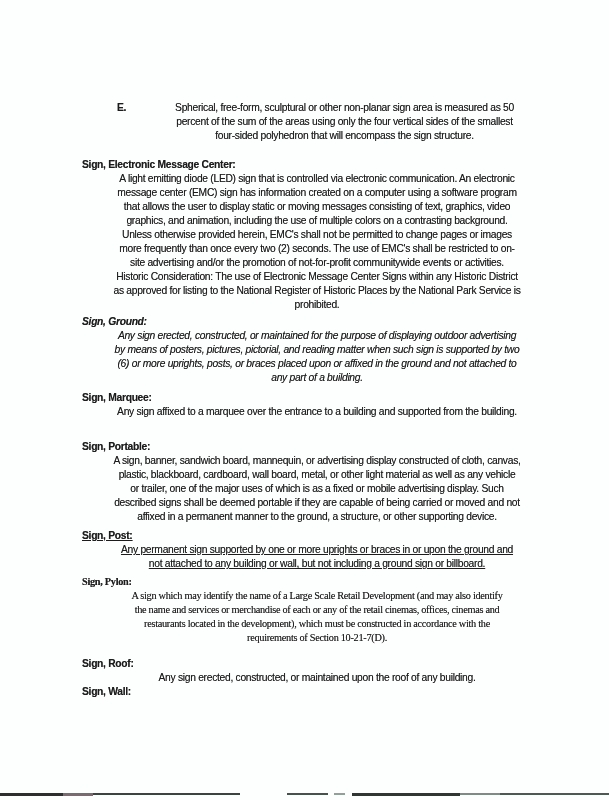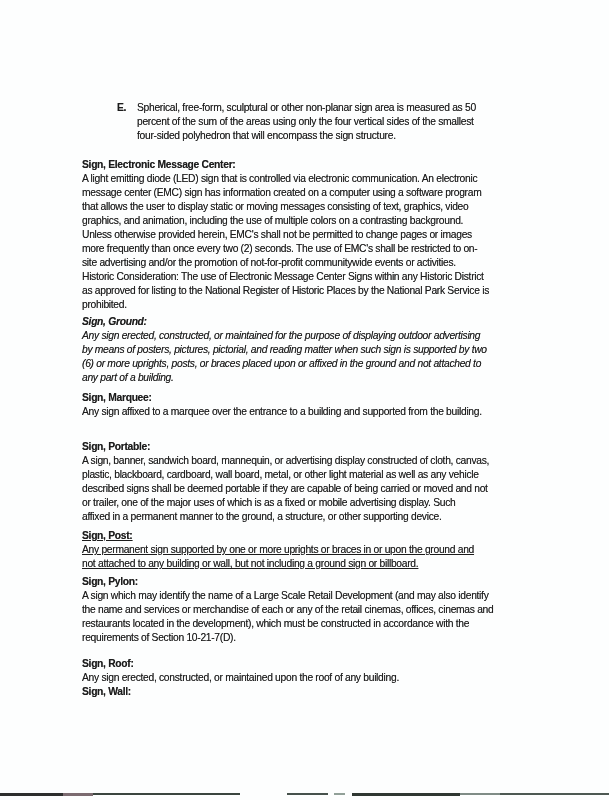--- a/index.html
+++ b/index.html
@@ -30,20 +30,21 @@
     letter-spacing: -0.3px;
     text-shadow: 0 0 0.5px rgba(20,20,20,0.55);
   }
   .section { position: relative; }
   .sec-heading {
     font-weight: bold;
     white-space: nowrap;
   }
   .body-line {
     white-space: nowrap;
+    text-align: center;
   }
   .list-item {
     position: relative;
     padding-left: 55px;
   }
   .list-marker {
     position: absolute;
     left: 35px;
     top: 0;
     font-weight: bold;
@@ -87,30 +88,30 @@
         <div class="body-line">any part of a building.</div>
       </div>
       <div class="section" style="margin-top: 6px;">
         <div class="sec-heading">Sign, Marquee:</div>
         <div class="body-line">Any sign affixed to a marquee over the entrance to a building and supported from the building.</div>
       </div>
       <div class="section" style="margin-top: 21px;">
         <div class="sec-heading">Sign, Portable:</div>
         <div class="body-line">A sign, banner, sandwich board, mannequin, or advertising display constructed of cloth, canvas,</div>
         <div class="body-line">plastic, blackboard, cardboard, wall board, metal, or other light material as well as any vehicle</div>
+        <div class="body-line">or trailer, one of the major uses of which is as a fixed or mobile advertising display. Such</div>
         <div class="body-line">described signs shall be deemed portable if they are capable of being carried or moved and not</div>
-        <div class="body-line">or trailer, one of the major uses of which is as a fixed or mobile advertising display. Such</div>
         <div class="body-line">affixed in a permanent manner to the ground, a structure, or other supporting device.</div>
       </div>
       <div class="section" style="margin-top: 5px; text-decoration: underline;">
         <div class="sec-heading">Sign, Post:</div>
         <div class="body-line">Any permanent sign supported by one or more uprights or braces in or upon the ground and</div>
         <div class="body-line">not attached to any building or wall, but not including a ground sign or billboard.</div>
       </div>
-      <div class="section" style="margin-top: 4px;">
+      <div class="section" style="margin-top: 4px; font-family: Liberation Serif, serif;">
         <div class="sec-heading">Sign, Pylon:</div>
         <div class="body-line">A sign which may identify the name of a Large Scale Retail Development (and may also identify</div>
         <div class="body-line">the name and services or merchandise of each or any of the retail cinemas, offices, cinemas and</div>
         <div class="body-line">restaurants located in the development), which must be constructed in accordance with the</div>
         <div class="body-line">requirements of Section 10-21-7(D).</div>
       </div>
       <div class="section" style="margin-top: 12px;">
         <div class="sec-heading">Sign, Roof:</div>
         <div class="body-line">Any sign erected, constructed, or maintained upon the roof of any building.</div>
       </div>

